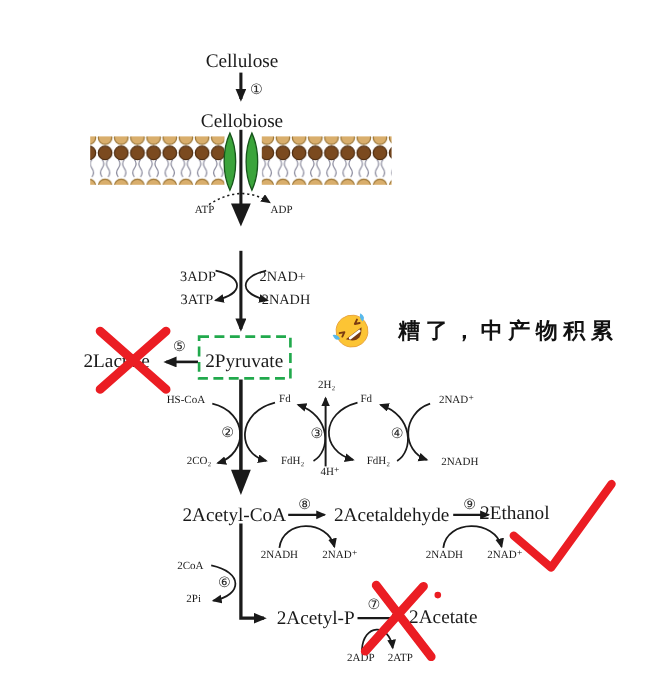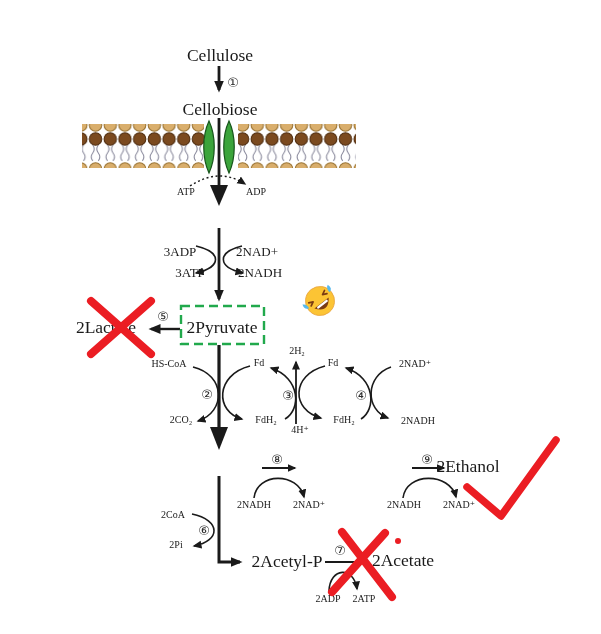--- a/index.html
+++ b/index.html
@@ -86,44 +86,47 @@
     </g>
   </svg>
 
   <span class="lbl lg" style="left:220px;top:56px">Cellulose</span>
   <span class="lbl num" style="left:233px;top:82px">①</span>
   <span class="lbl lg" style="left:220px;top:110px">Cellobiose</span>
   <span class="lbl md" style="left:186px;top:192px">ATP</span>
   <span class="lbl md" style="left:256px;top:192px">ADP</span>
 
   <span class="lbl sm" style="left:180px;top:251px">3ADP</span>
-  <span class="lbl sm" style="left:190px;top:272px">3ATP</span>
+  <span class="lbl sm" style="left:179px;top:272px">3ATP</span>
   <span class="lbl sm" style="left:257px;top:251px">2NAD+</span>
   <span class="lbl sm" style="left:260px;top:272px">2NADH</span>
 
   <span class="lbl num" style="left:163px;top:316px">⑤</span>
   <span class="lbl lg" style="left:106px;top:328px">2Lactate</span>
   <span class="lbl lg" style="left:222px;top:328px">2Pyruvate</span>
 
+  <div class="cn" style="left:362px;top:301px">糟了，中产物积累</div>
 
   <span class="lbl md" style="left:169px;top:364px">HS-CoA</span>
   <span class="lbl md" style="left:259px;top:363px">Fd</span>
   <span class="lbl md" style="left:297px;top:351px">2H₂</span>
   <span class="lbl md" style="left:333px;top:363px">Fd</span>
   <span class="lbl md" style="left:415px;top:364px">2NAD⁺</span>
   <span class="lbl num" style="left:207px;top:394px">②</span>
   <span class="lbl num" style="left:288px;top:395px">③</span>
   <span class="lbl num" style="left:361px;top:395px">④</span>
   <span class="lbl md" style="left:181px;top:420px">2CO₂</span>
   <span class="lbl md" style="left:266px;top:420px">FdH₂</span>
   <span class="lbl md" style="left:300px;top:430px">4H⁺</span>
   <span class="lbl md" style="left:344px;top:420px">FdH₂</span>
   <span class="lbl md" style="left:418px;top:421px">2NADH</span>
 
+  <span class="lbl lg" style="left:213px;top:468px">2Acetyl-CoA</span>
   <span class="lbl num" style="left:277px;top:459px">⑧</span>
+  <span class="lbl lg" style="left:356px;top:468px">2Acetaldehyde</span>
   <span class="lbl num" style="left:427px;top:459px">⑨</span>
   <span class="lbl lg" style="left:468px;top:467px">2Ethanol</span>
   <span class="lbl md" style="left:254px;top:505px">2NADH</span>
   <span class="lbl md" style="left:309px;top:505px">2NAD⁺</span>
   <span class="lbl md" style="left:404px;top:505px">2NADH</span>
   <span class="lbl md" style="left:459px;top:505px">2NAD⁺</span>
 
   <span class="lbl md" style="left:173px;top:515px">2CoA</span>
   <span class="lbl num" style="left:204px;top:530px">⑥</span>
   <span class="lbl md" style="left:176px;top:545px">2Pi</span>

